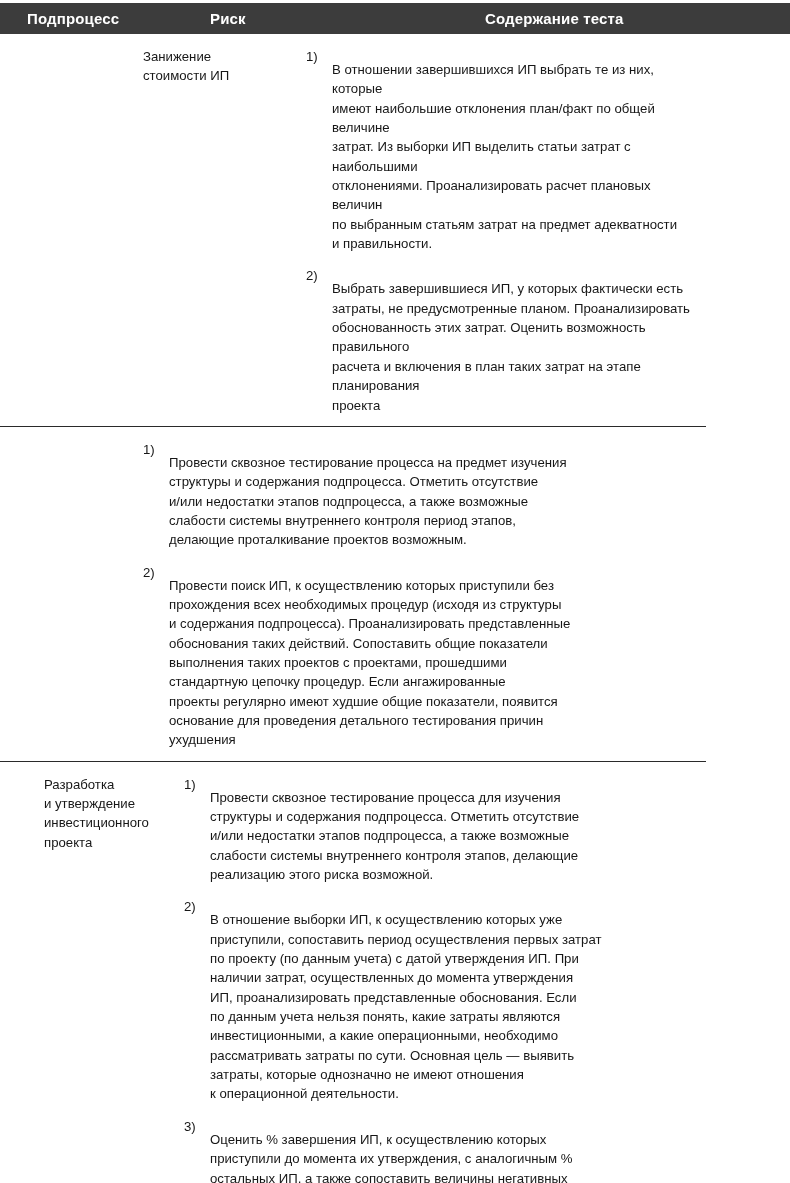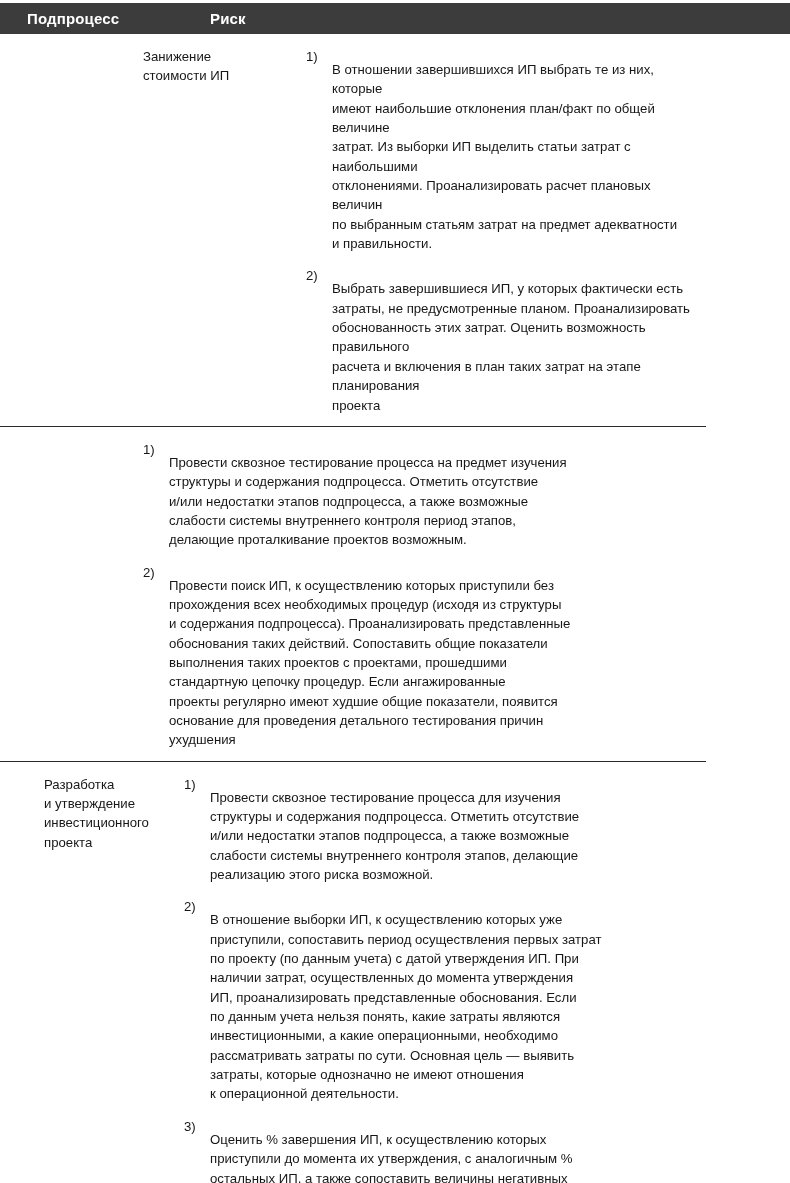--- a/index.html
+++ b/index.html
@@ -117,20 +117,21 @@
   }
 </style>
 </head>
 <body>
 
 <div class="page">
 
   <div class="table-header">
     <div class="hcell hcell-subprocess">Подпроцесс</div>
     <div class="hcell hcell-risk">Риск</div>
+    <div class="hcell hcell-content">Содержание теста</div>
   </div>
 
   <div class="rows">
       <div class="row">
         <div class="col-subprocess">
           <div class="cell-text"></div>
         </div>
         <div class="col-risk">
           <div class="cell-text">Занижение
 стоимости ИП</div>

